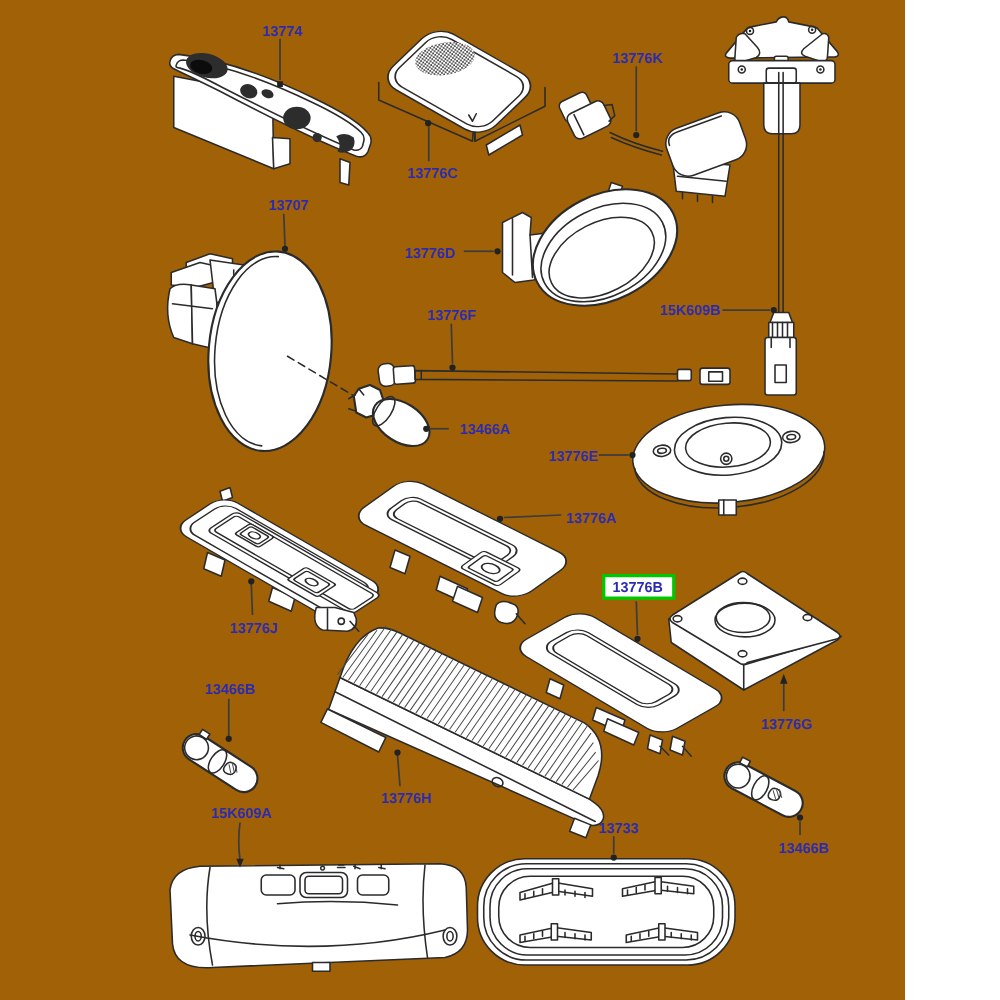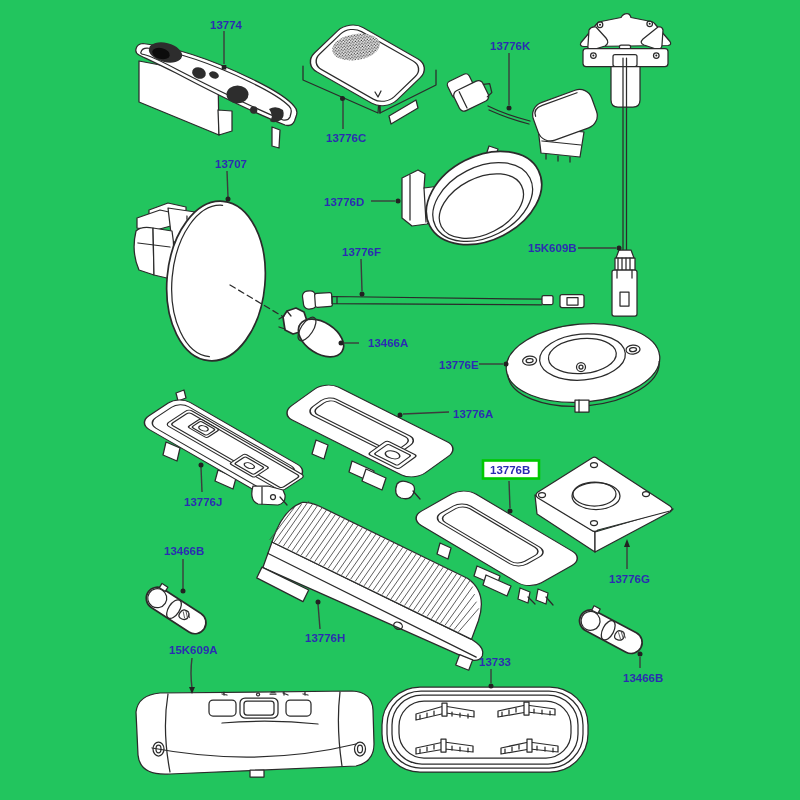--- a/index.html
+++ b/index.html
@@ -1,16 +1,16 @@
 <!DOCTYPE html>
 <html><head>
 <meta charset="utf-8">
 <style>
 html,body{margin:0;padding:0;background:#ffffff;}
-#page{width:800px;height:800px;position:relative;background:#22c55e;overflow:hidden;}
+#page{width:724px;height:800px;position:relative;background:#a16207;overflow:hidden;}
 text{font-family:"Liberation Sans",sans-serif;font-weight:bold;font-size:11.5px;fill:#2b2bb2;}
 .ln{fill:none;stroke:#2b2b2b;stroke-width:1.25;stroke-linejoin:round;stroke-linecap:round;}
 .lw{fill:#fff;stroke:#2b2b2b;stroke-width:1.25;stroke-linejoin:round;stroke-linecap:round;}
 .lw2{fill:#fff;stroke:#2b2b2b;stroke-width:1.7;stroke-linejoin:round;stroke-linecap:round;}
 .ldr{fill:none;stroke:#3c3c3c;stroke-width:1.4;}
 .dk{fill:#2d2d2d;stroke:none;}
 .rib{stroke:#4a4a4a;stroke-width:0.8;fill:none;}
 </style>
 </head>
 <body>

